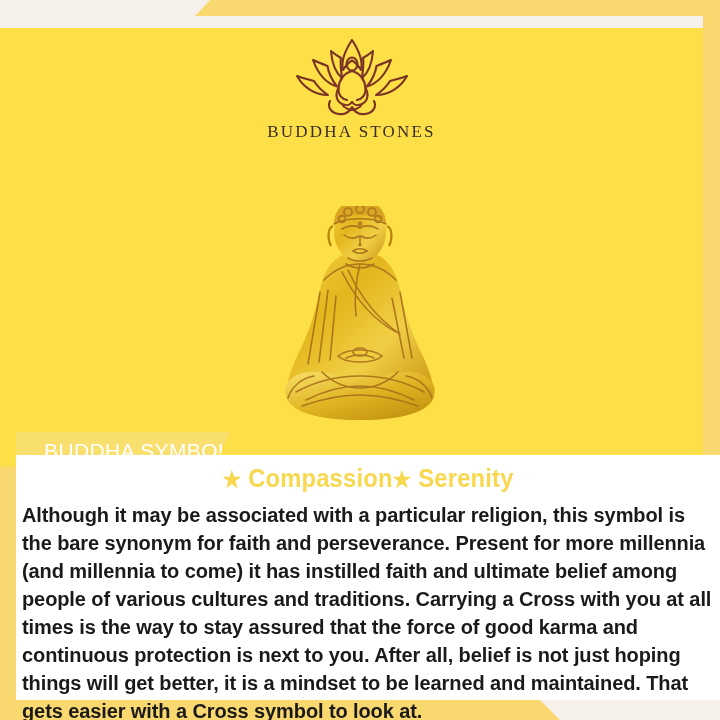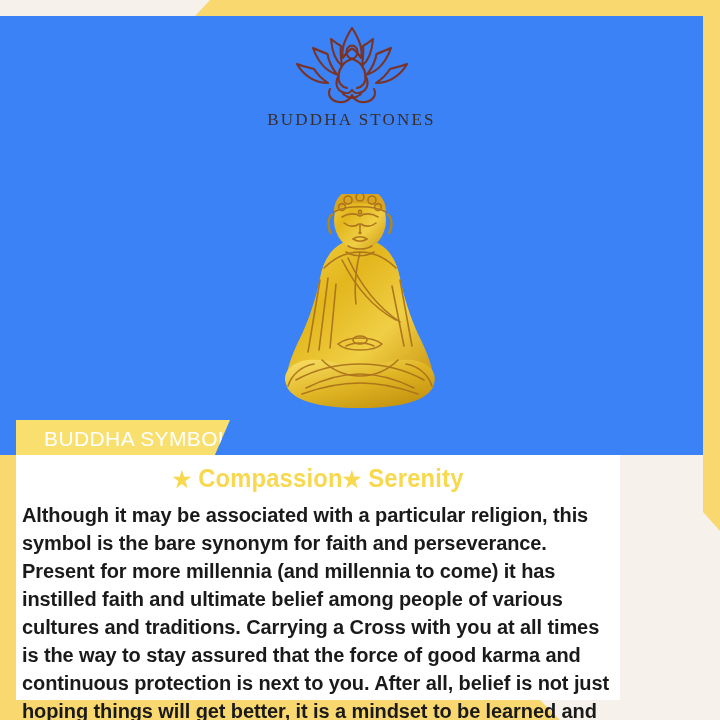--- a/index.html
+++ b/index.html
@@ -52,25 +52,25 @@
     left: 0;
     width: 600px;
     height: 20px;
     background: #f9d870;
     clip-path: polygon(0 0, 540px 0, 560px 20px, 0 20px);
   }
 
   
   .upper {
     position: absolute;
-    top: 16px;
+    top: 28px;
     left: 0;
     width: 703px;
     height: 439px;
-    background: #3b82f6;
+    background: #fde047;
   }
 
   
   .logo-wrap {
     position: absolute;
     top: 8px;
     left: 0;
     width: 703px;
     text-align: center;
   }
@@ -142,21 +142,21 @@
     color: #ffffff;
     letter-spacing: 0.4px;
     white-space: nowrap;
   }
 
   
   .panel {
     position: absolute;
     top: 455px;
     left: 16px;
-    width: 604px;
+    width: 704px;
     height: 245px;
     background: #ffffff;
   }
   .headline {
     margin: 9px 0 0 0;
     text-align: center;
     font-family: "Liberation Sans Narrow", "Liberation Sans", sans-serif;
     font-weight: bold;
     font-size: 25px;
     color: #f7d84e;

